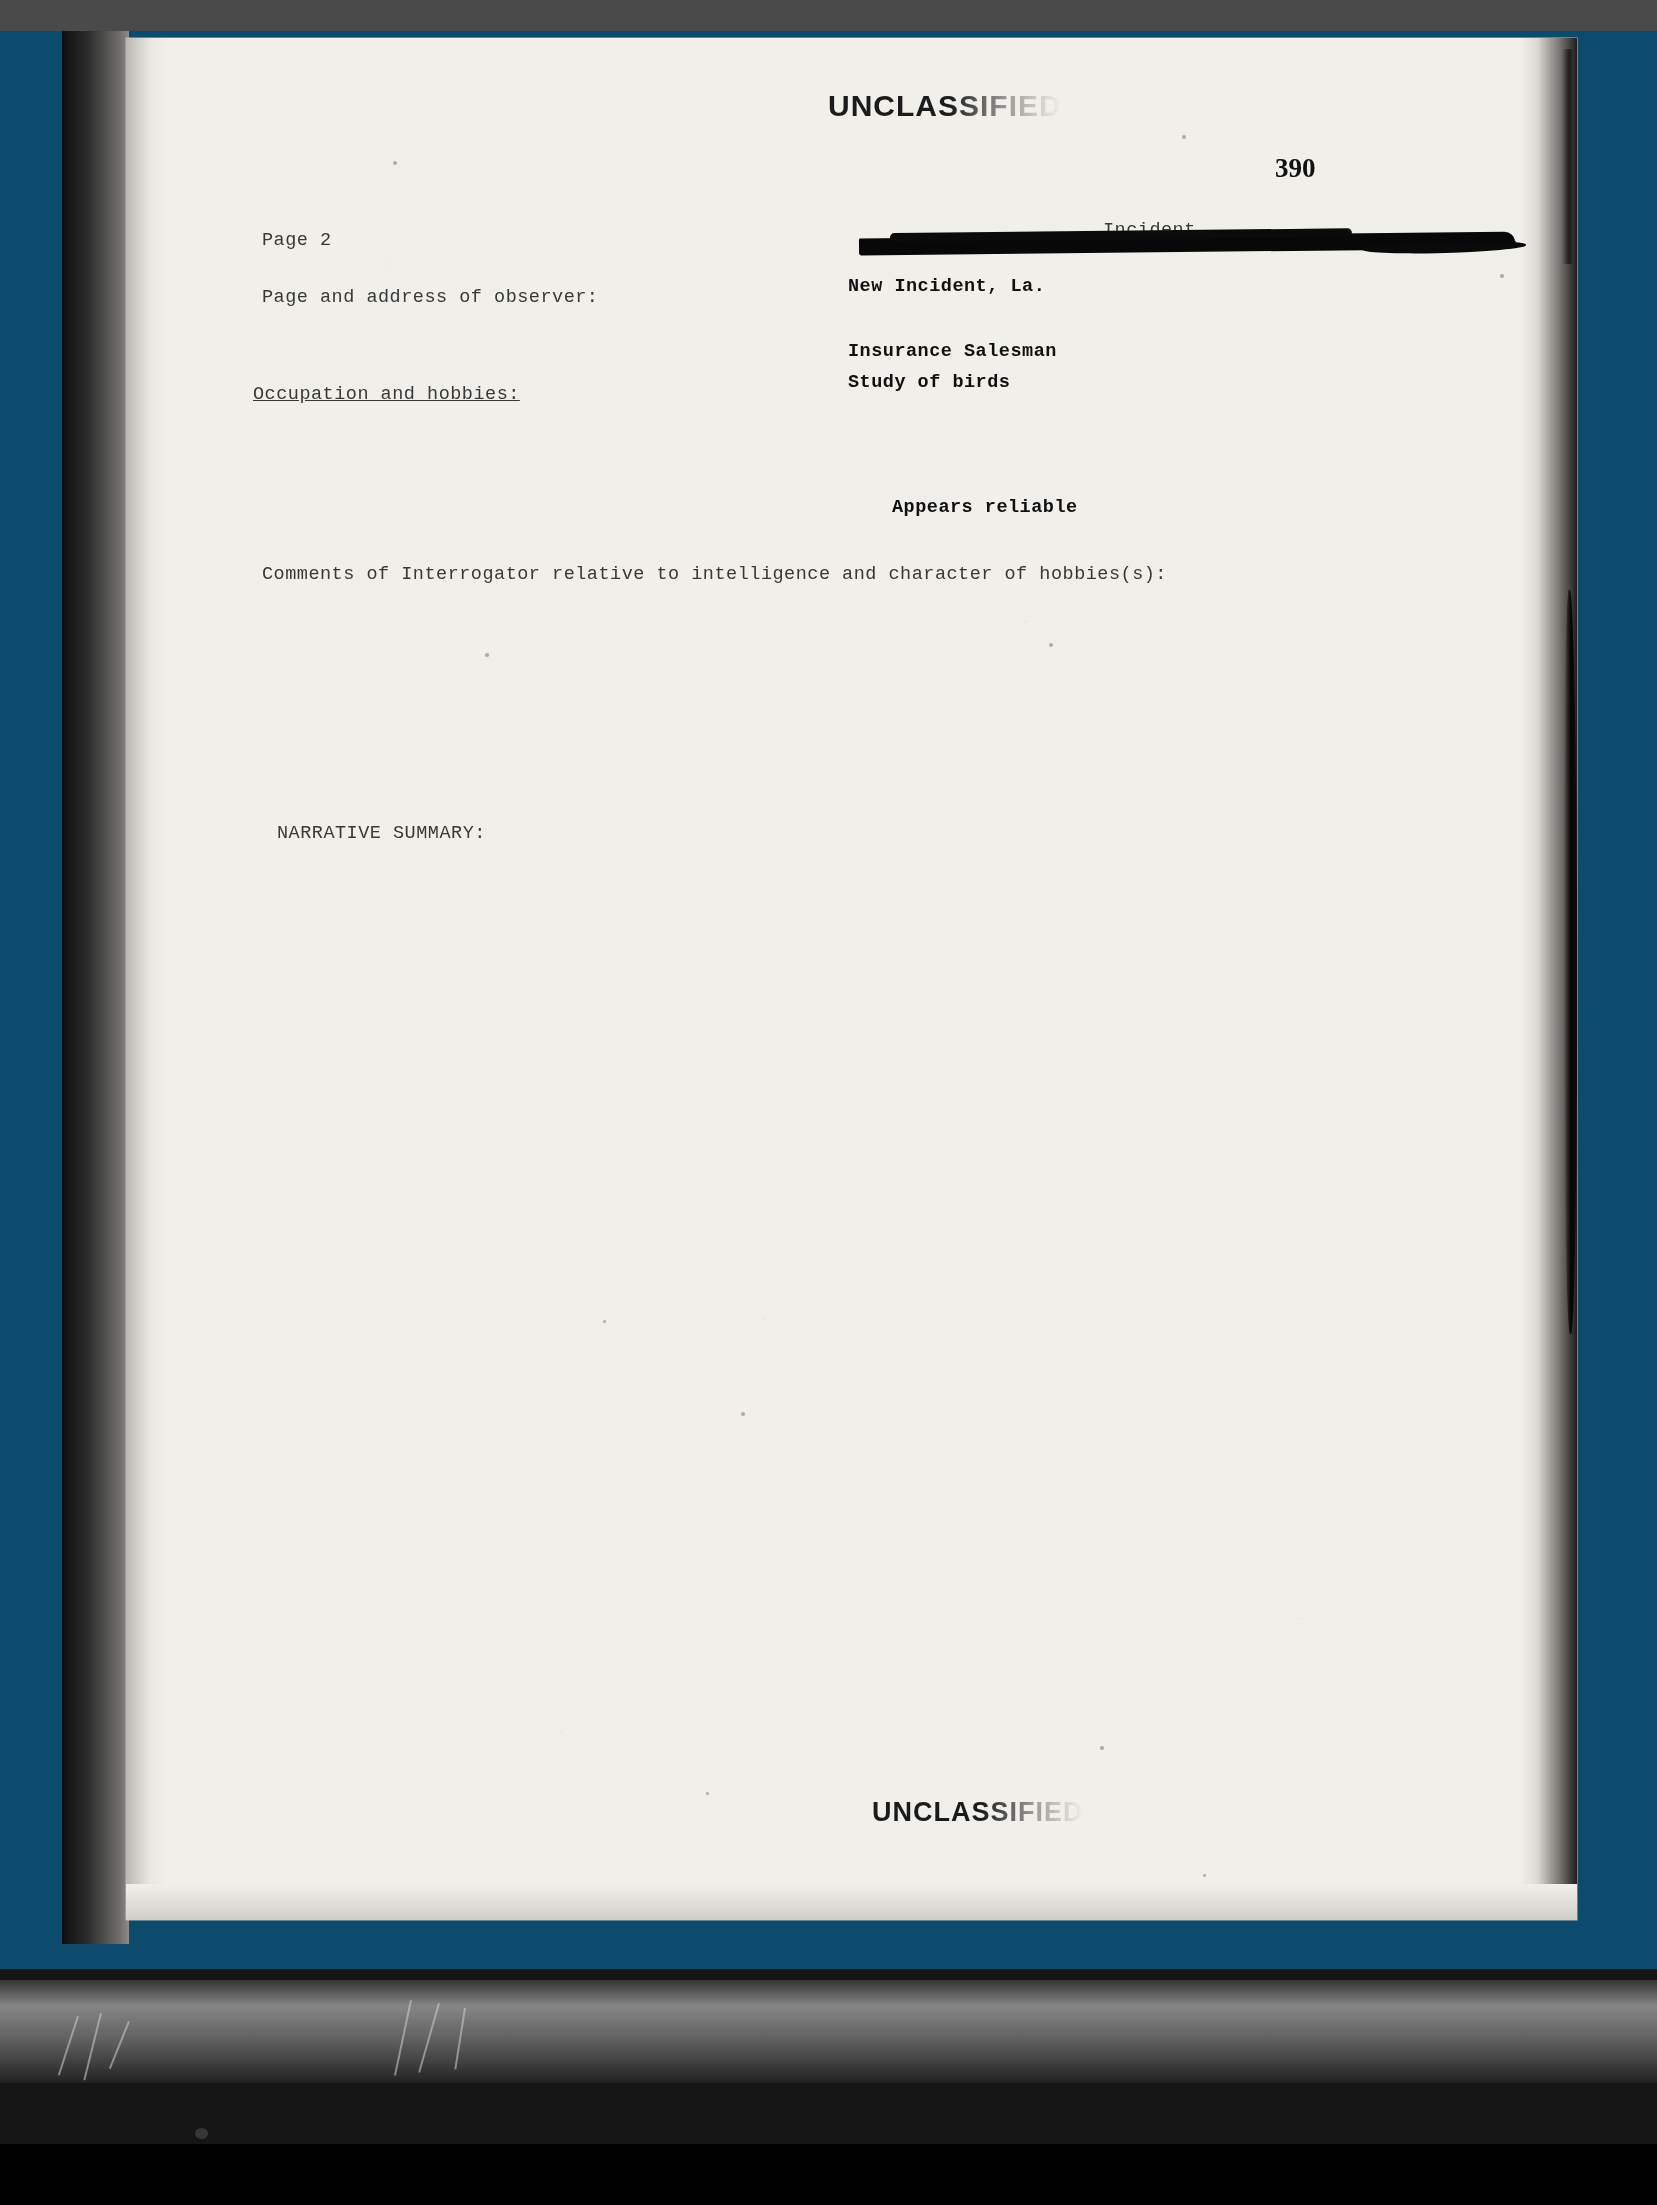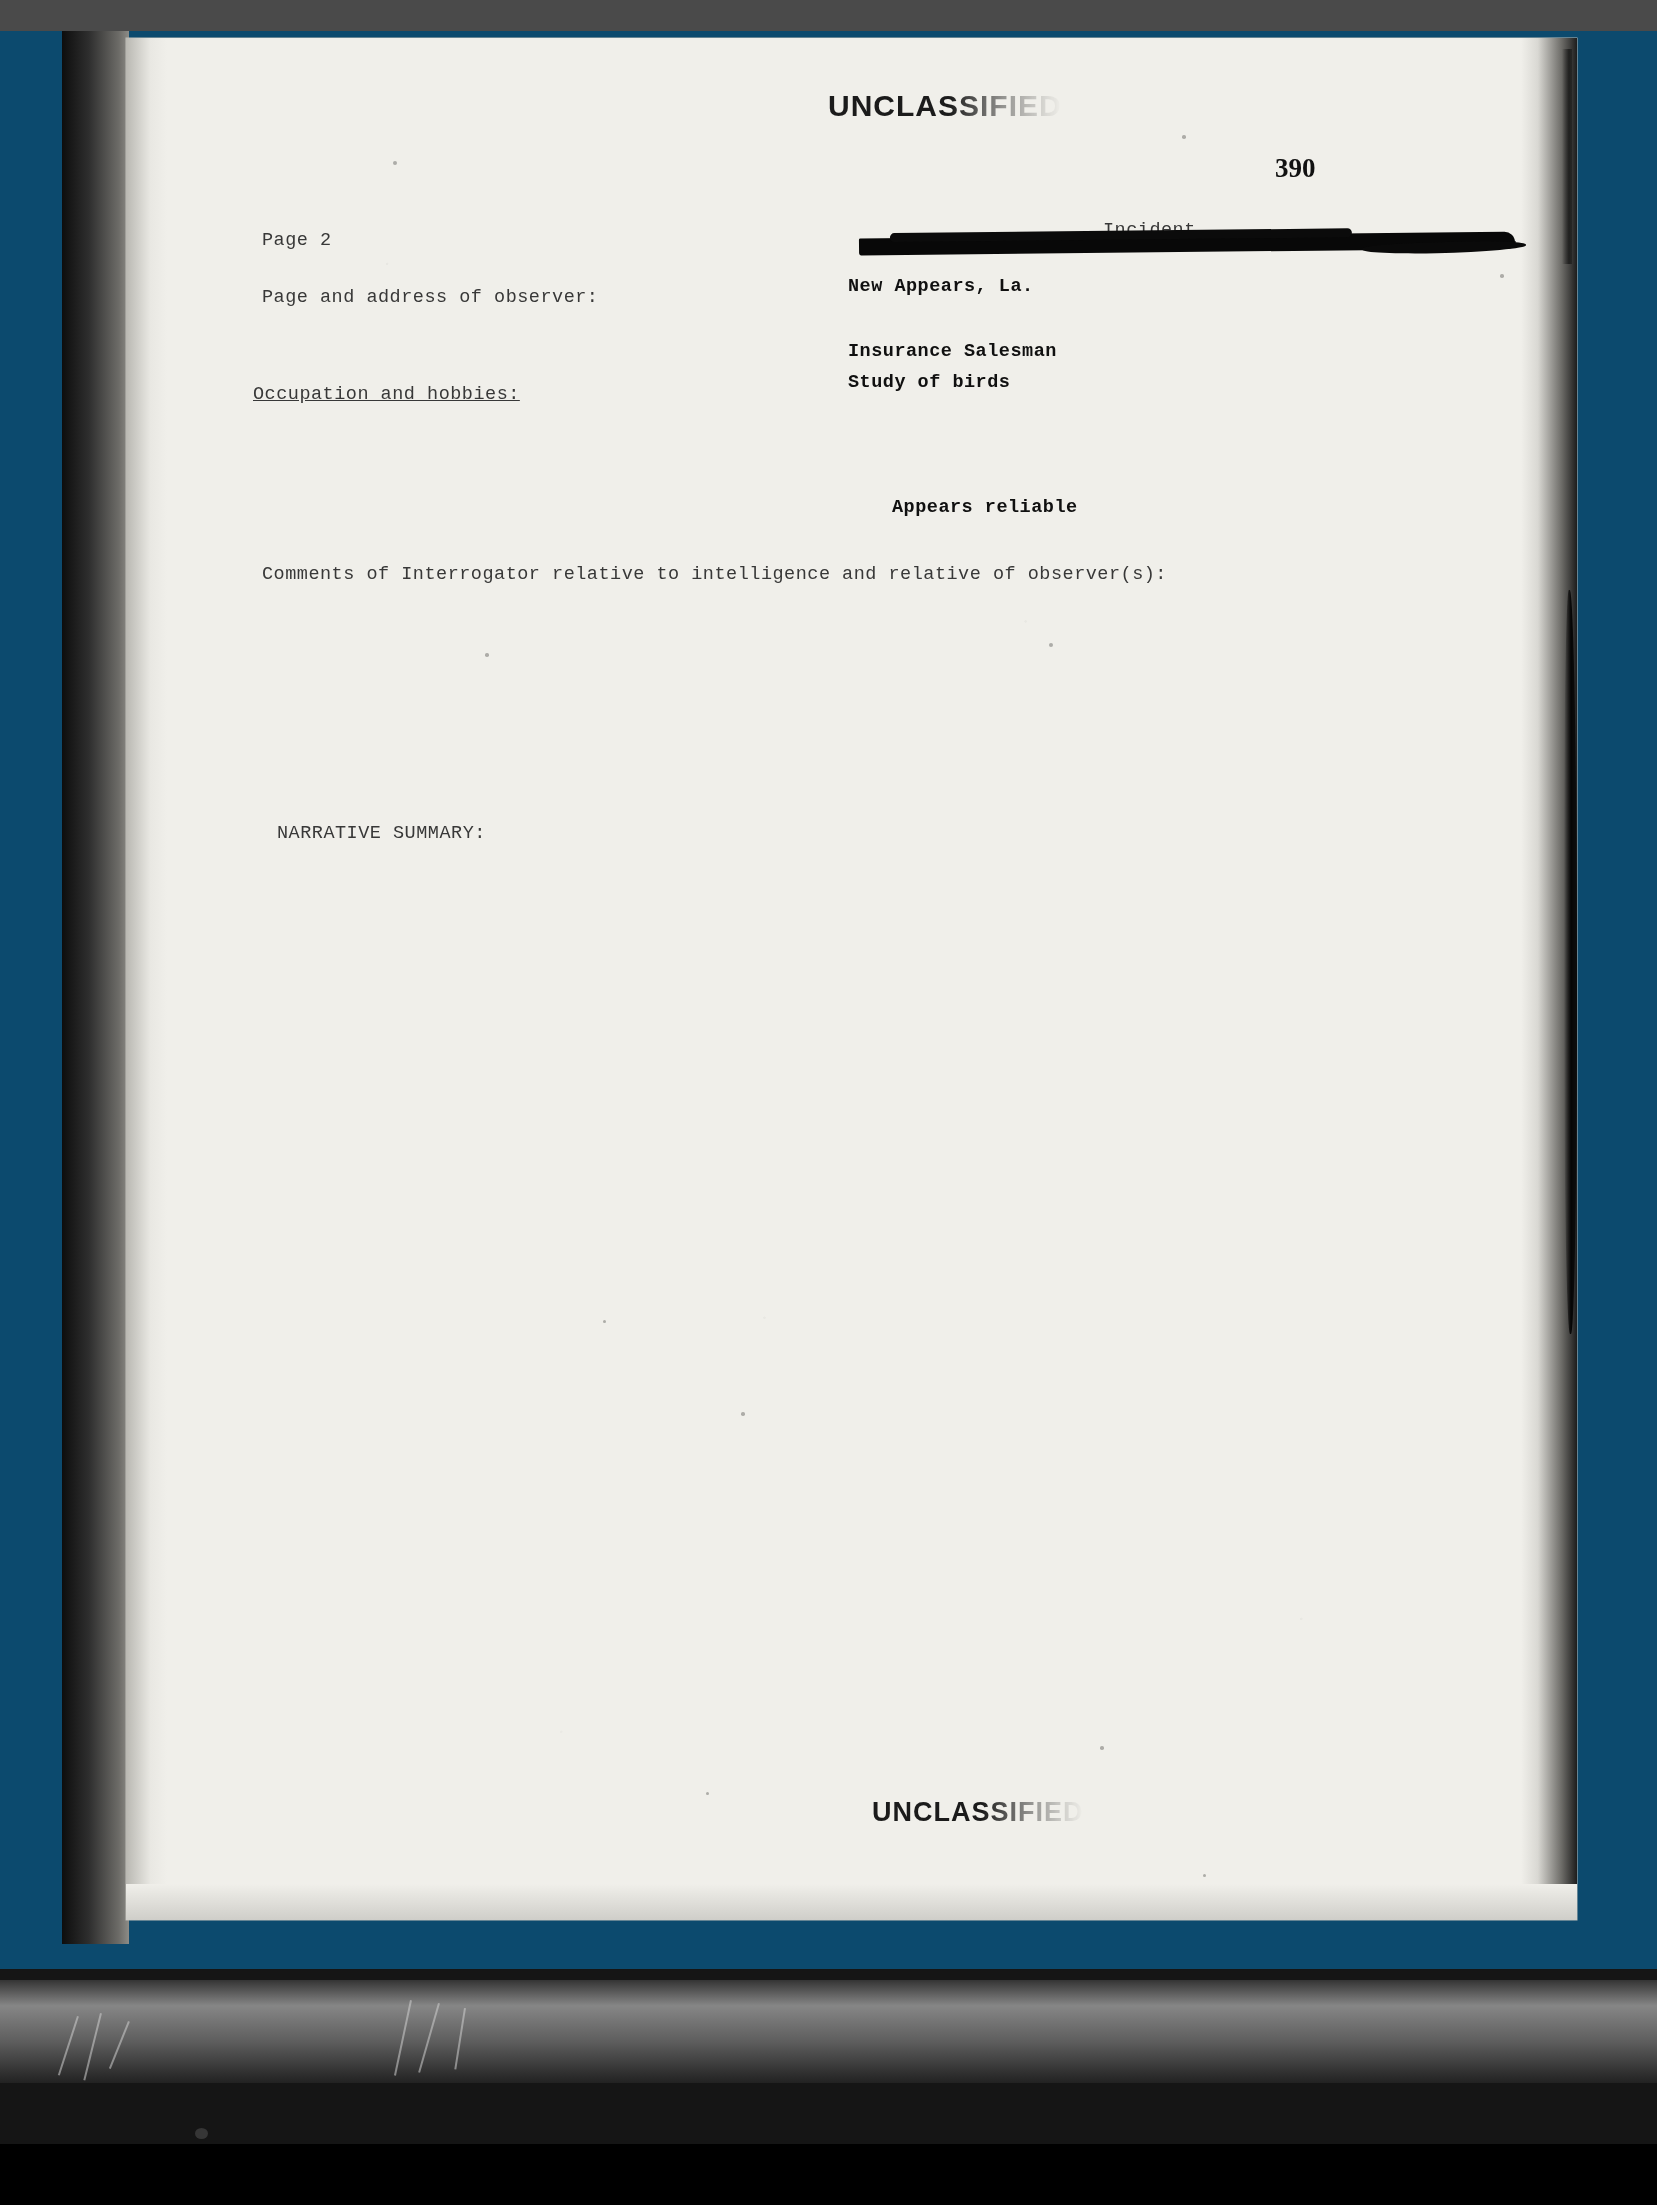--- a/index.html
+++ b/index.html
@@ -250,28 +250,28 @@
     <div class="t typed-light" style="top:192px; left:136px;font-family:Liberation Mono, monospace;">Page 2</div>
 
     <div class="t typed-light" style="top:182px; left:977px;">Incident</div>
 
     <div class="rule"></div>
     <div class="redacted-ghost">Incident</div>
     <div class="redaction"></div>
     <div class="redaction-tail"></div>
 
     <div class="t typed-light" style="top:249px; left:136px;">Page and address of observer:</div>
-    <div class="t typed-bold" style="top:238px; left:722px;">New Appears, La.</div>
+    <div class="t typed-bold" style="top:238px; left:722px;">New Incident, La.</div>
 
     <div class="t typed-light" style="top:346px; left:127px;text-decoration:underline;">Occupation and hobbies:</div>
     <div class="t typed-bold" style="top:303px; left:722px;">Insurance Salesman</div>
     <div class="t typed-bold" style="top:334px; left:722px;">Study of birds</div>
 
     <div class="t typed-bold" style="top:459px; left:722px;margin-left:44px;">Appears reliable</div>
-    <div class="t typed-light" style="top:526px; left:136px;">Comments of Interrogator relative to intelligence and relative of observer(s):</div>
+    <div class="t typed-light" style="top:526px; left:136px;">Comments of Interrogator relative to intelligence and character of hobbies(s):</div>
 
     <div class="t typed-light" style="top:785px; left:151px;">NARRATIVE SUMMARY:</div>
     <div class="t typed-light" style="top:841px; left:151px; width:1128px; white-space:pre-wrap;"></div>
 
     <div class="stamp stamp-bottom stamp-fade">UNCLASSIFIED</div>
 
     <div class="speck" style="left:267px; top:123px; width:4.1px; height:4.1px;"></div>
     <div class="speck" style="left:1056px; top:97px; width:3.6px; height:3.6px;"></div>
     <div class="speck" style="left:359px; top:615px; width:3.6px; height:3.6px;"></div>
     <div class="speck" style="left:923px; top:605px; width:4.1px; height:4.1px;"></div>

